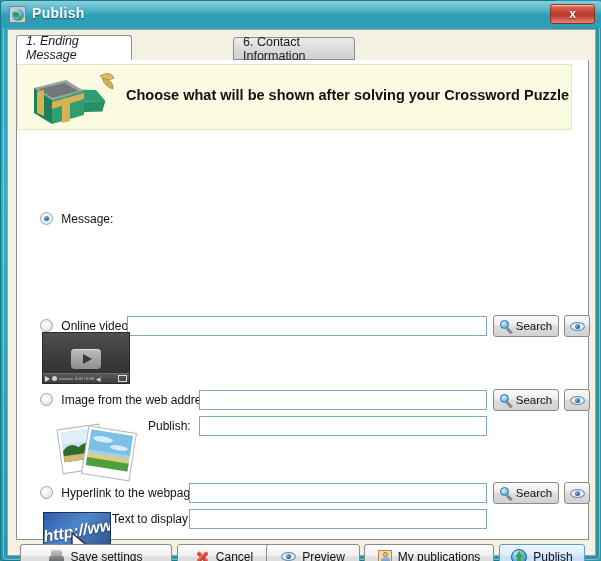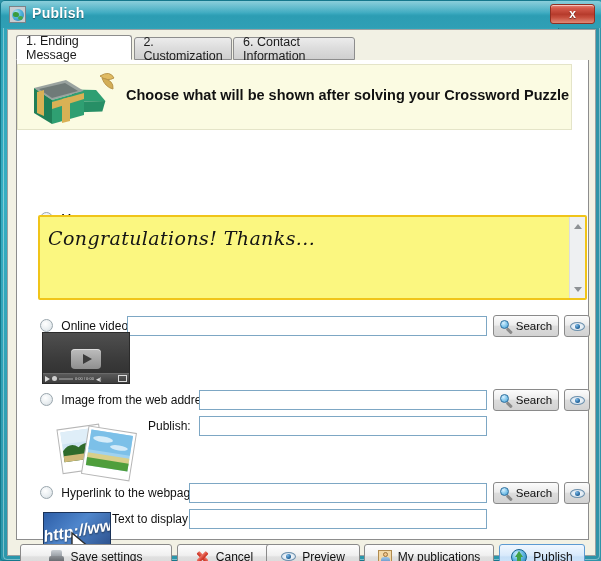--- a/index.html
+++ b/index.html
@@ -362,22 +362,21 @@
     <div class="title-icon">
       <div class="globe"></div>
     </div>
     <div class="title-text">Publish</div>
     <div class="close-btn">x</div>
   </div>
 
   <div class="client">
 
     <div class="tabstrip">
-      <div class="tab active" style="left:0;width:116px;">1. Ending Message</div>
-      <div class="tab inactive" style="left:118px;width:98px;">2. Customization</div>
+      <div class="tab active" style="left:0;width:116px;font-style:italic;">1. Ending Message</div>
       <div class="tab inactive" style="left:217px;width:122px;">6. Contact Information</div>
     </div>
 
     <div class="panel">
 
       <div class="banner">
         <div class="gift">
           <svg viewBox="0 0 92 64" width="92" height="64">
 
             <g transform="translate(50,14) rotate(16)">
@@ -402,33 +401,20 @@
           </svg>
         </div>
         <div class="banner-text">Choose what will be shown after solving your Crossword Puzzle</div>
       </div>
 
       <div class="msg-radio-row">
         <span class="radio checked"></span>
         <span class="row-label">Message:</span>
       </div>
 
-      <div class="textarea-wrap">
-        <div class="textarea-inner">
-          <div class="msg-text">Congratulations! Thanks...</div>
-        </div>
-        <div class="scrollbar">
-          <div class="sb-arrow up">
-              <div class="sb-tri up"></div>
-            </div>
-          <div class="sb-arrow down">
-              <div class="sb-tri down"></div>
-            </div>
-        </div>
-      </div>
 
       <div style="position:absolute;left:23px;top:258px;">
         <span class="radio"></span>
         <span class="row-label">Online video:</span>
       </div>
       <input class="tinput" style="left: 110px; top: 256px; width: 360px;" value="">
       <div class="btn-search" style="left:476px;top:255px;">
         <span class="ic ic-mag">
             <span class="lens"></span>
             <span class="handle"></span>

